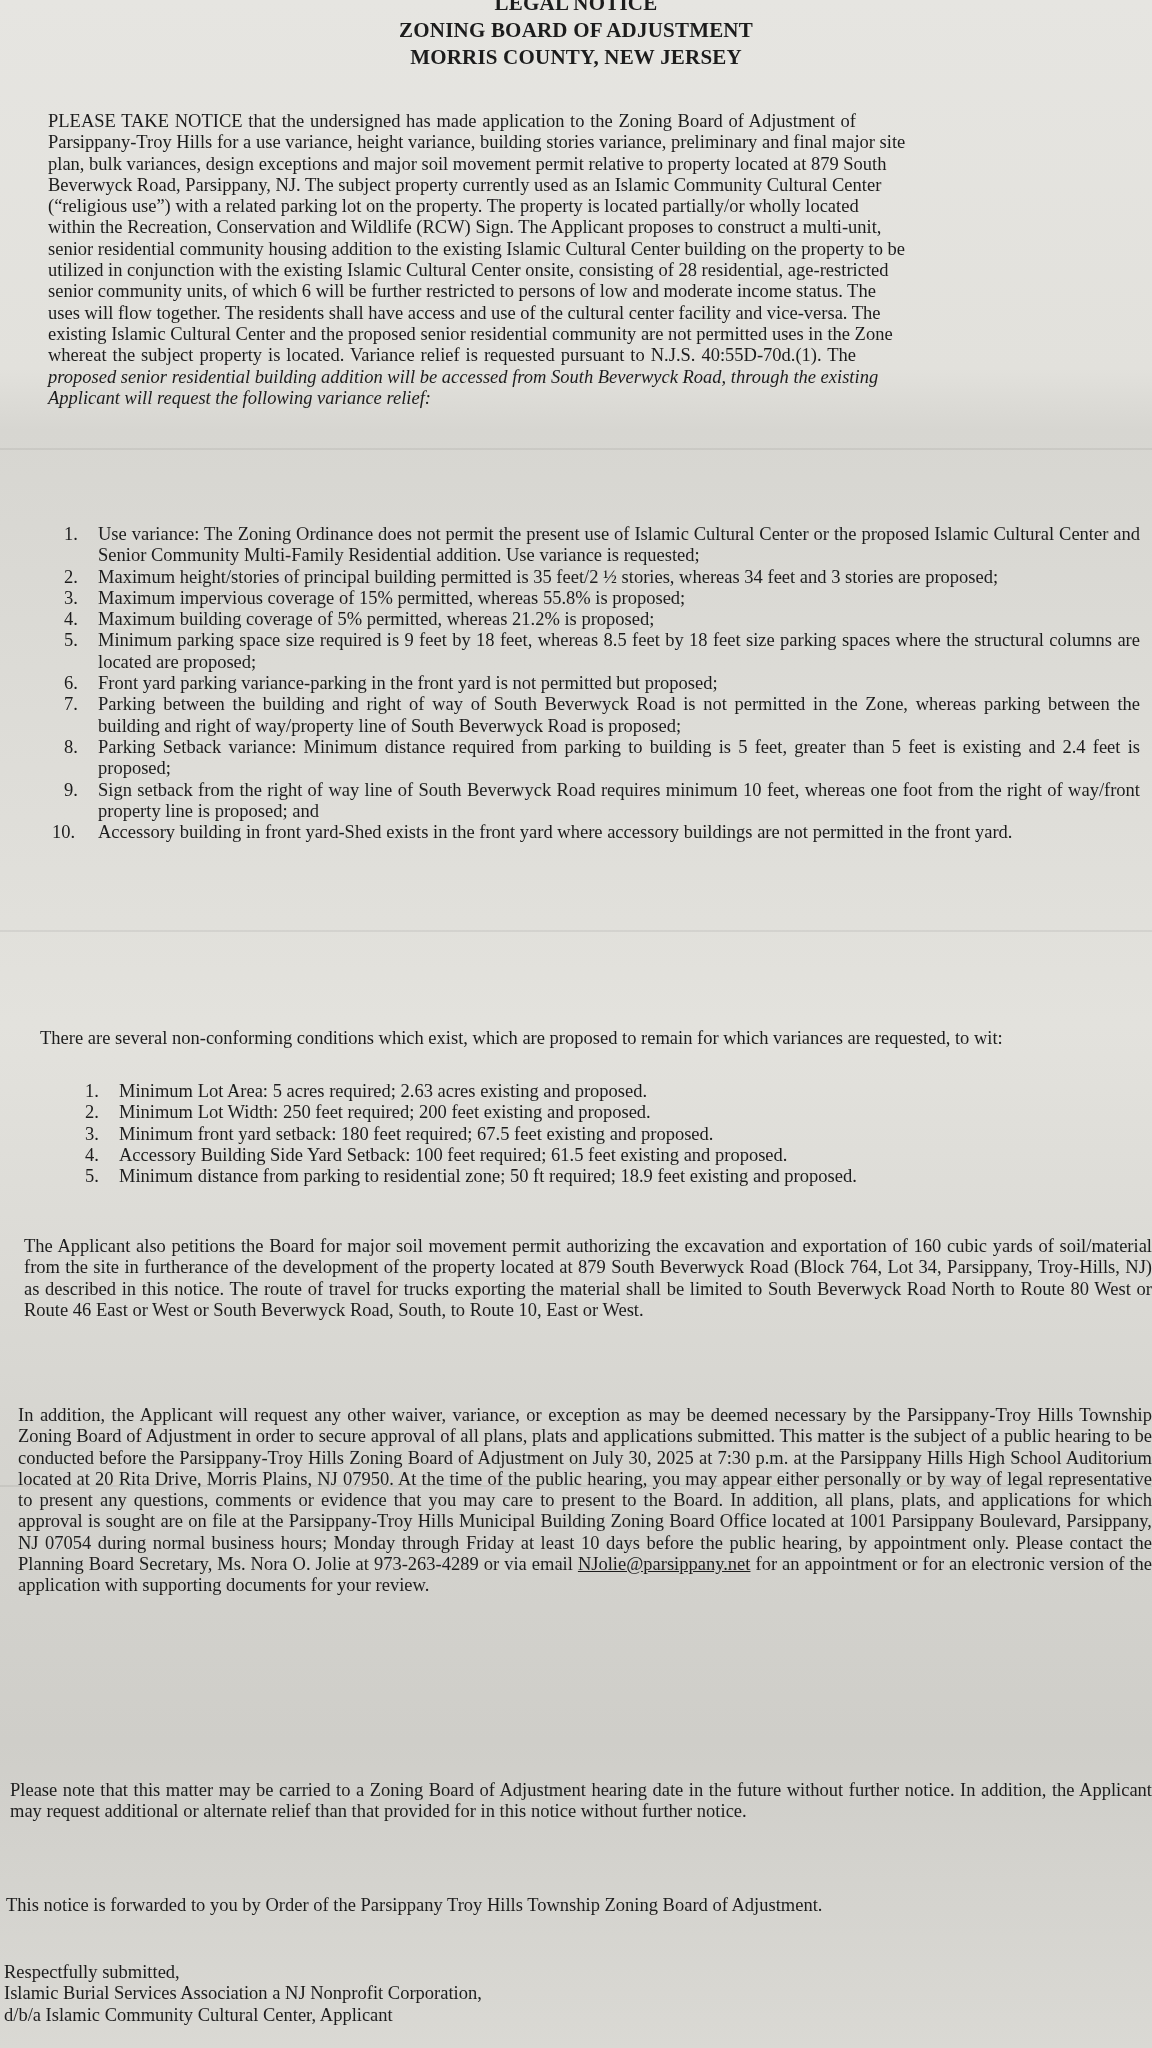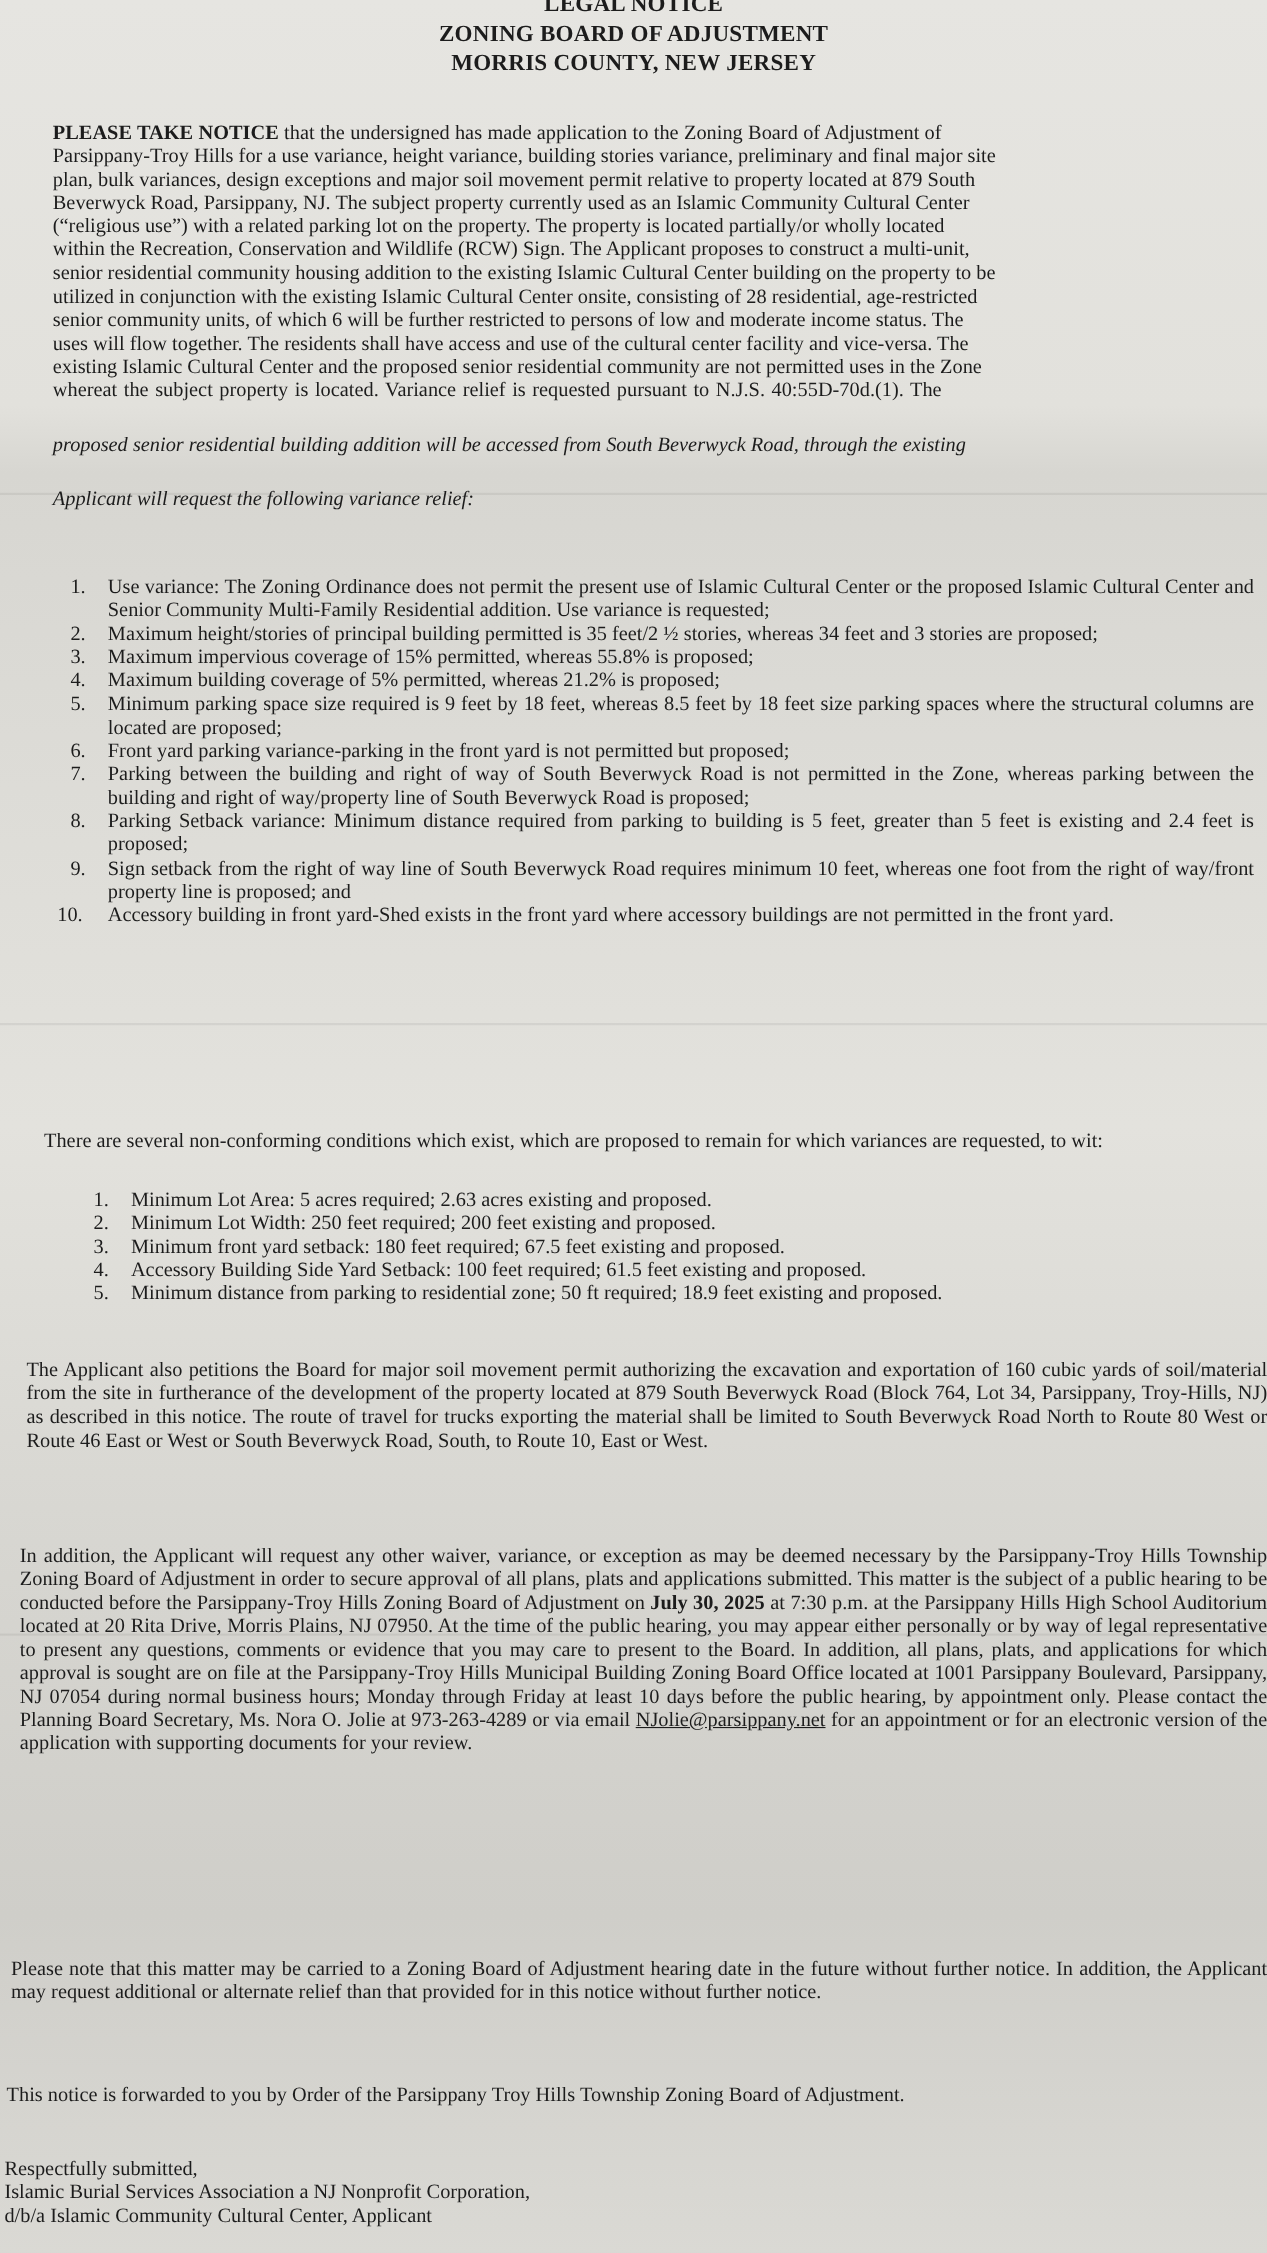--- a/index.html
+++ b/index.html
@@ -12,22 +12,22 @@
   .page {
     position: relative; width: 1120px; height: 2048px; overflow: hidden;
     background: linear-gradient(180deg, #e6e5e1 0%, #e2e1dc 18%, #d7d6d1 21%, #dddcd7 35%, #e3e2dd 50%, #d6d5d0 70%, #cfcec9 85%, #dad9d4 100%);
     padding-left: 46px;
   }
   .fold { position: absolute; left: 0; width: 1152px; height: 2px; background: rgba(0,0,0,0.06); }
   .header { position: absolute; top: -10px; left: 0; width: 1152px; text-align: center; font-weight: bold; font-size: 21px; line-height: 27px; letter-spacing: 0.2px; }
   .header div { white-space: nowrap; }
   .block { position: absolute; font-size: 18.5px; line-height: 21.3px; text-align: justify; }
   .block p { margin: 0; }
-  .b { font-weight: bold; }
-  .i { font-style: italic; margin-top: 28px; }
+  .b { font-weight: normal; }
+  .i { font-style: italic; }
   ol.list { margin: 0; padding: 0; list-style: none; }
   ol.list li { position: relative; padding-left: 34px; font-size: 18.5px; line-height: 21.3px; }
   ol.list li .num { position: absolute; left: 0; top: 0; }
   .p1 { top: 111px; left: 48px; width: 808px; }
   .p1 .line { display: block; text-align: justify; text-align-last: justify; white-space: nowrap; }
   .p1 .line.last { text-align-last: left; }
   .var-list { top: 524px; left: 64px; width: 1076px; }
   .var-list li { padding-left: 32px; }
   .nc-intro { top: 1028px; left: 40px; width: 1106px; }
   .nc-list { top: 1081px; left: 85px; width: 1000px; }

